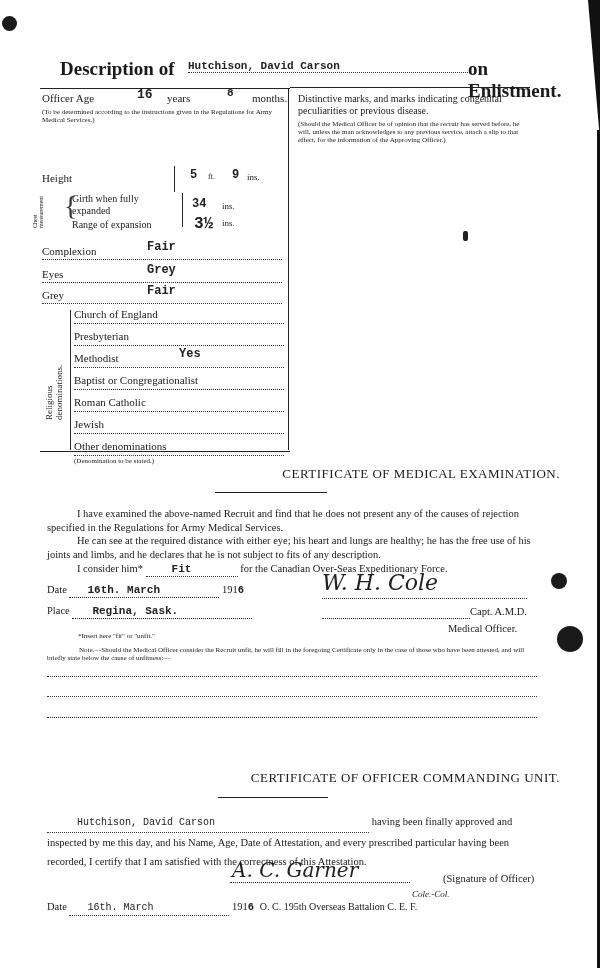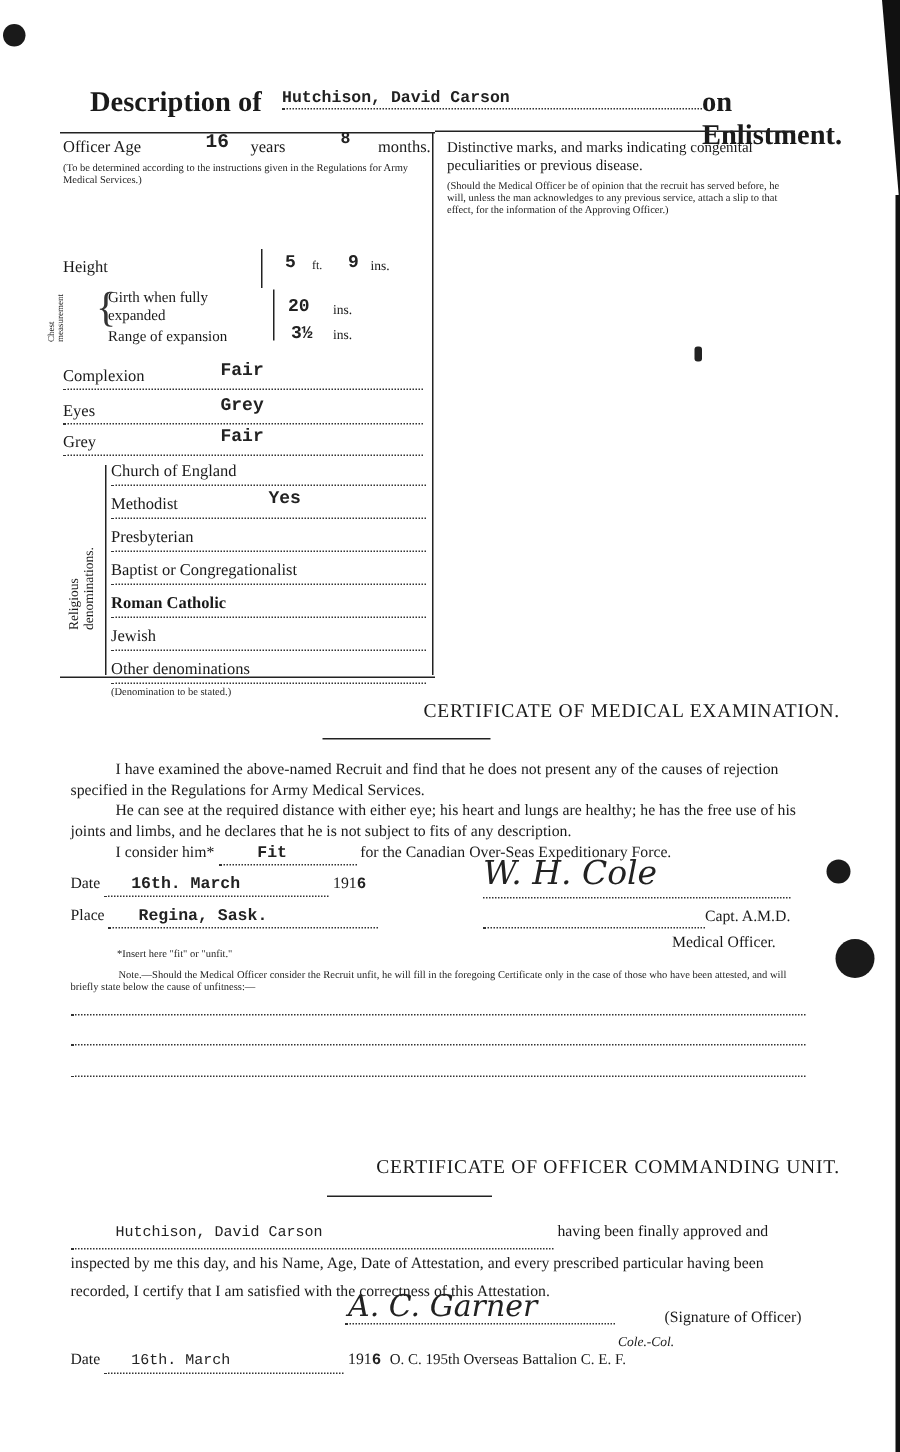--- a/index.html
+++ b/index.html
@@ -59,50 +59,50 @@
   <span style="position:absolute;left:166px;top:0;font-size:8px;">ft.</span>
   <span class="typed" style="position:absolute;left:190px;top:-4px;font-size:12px;">9</span>
   <span style="position:absolute;left:205px;top:0;font-size:9px;">ins.</span>
 </div>
 
 <div class="abs" style="left:32px;top:228px;font-size:6px;transform:rotate(-90deg);transform-origin:left top;width:40px;">Chest measurement</div>
 <div class="abs" style="left:64px;top:192px;font-size:28px;line-height:28px;color:#333;">{</div>
 <div class="abs lbl" style="left:72px;top:193px;width:212px;">
   <span style="display:inline-block;width:100px;font-size:10px;line-height:12px;">Girth when fully expanded</span>
   <span class="vline" style="left:110px;top:0;height:34px;"></span>
-  <span class="typed" style="position:absolute;left:120px;top:4px;font-size:12px;">20</span>
+  <span class="typed" style="position:absolute;left:120px;top:4px;font-size:12px;">34</span>
   <span style="position:absolute;left:150px;top:8px;font-size:9px;">ins.</span>
 </div>
 <div class="abs lbl" style="left:72px;top:218px;width:212px;">
   <span style="font-size:10px;">Range of expansion</span>
-  <span class="typed" style="position:absolute;left:122px;top:-3px;font-size:12px;">3½</span>
+  <span class="typed" style="position:absolute;left:122px;top:-3px;font-size:16px;">3½</span>
   <span style="position:absolute;left:150px;top:0;font-size:9px;">ins.</span>
 </div>
 
 <div class="abs lbl dots" style="left:42px;top:245px;width:240px;height:14px;">
   <span>Complexion</span>
   <span class="typed" style="position:absolute;left:105px;top:-5px;font-size:12px;">Fair</span>
 </div>
 <div class="abs lbl dots" style="left:42px;top:268px;width:240px;height:14px;">
   <span>Eyes</span>
   <span class="typed" style="position:absolute;left:105px;top:-5px;font-size:12px;">Grey</span>
 </div>
 <div class="abs lbl dots" style="left:42px;top:289px;width:240px;height:14px;">
   <span>Grey</span>
   <span class="typed" style="position:absolute;left:105px;top:-5px;font-size:12px;">Fair</span>
 </div>
 
 <div class="abs" style="left:44px;top:420px;font-size:9px;width:80px;line-height:10px;transform:rotate(-90deg);transform-origin:left top;">Religious denominations.</div>
 <div class="vline" style="left:70px;top:310px;height:140px;"></div>
 <div class="abs" style="left:74px;top:308px;width:210px;">
   <div class="lbl dots" style="position:relative;height:15px;margin-bottom:6px;"><span>Church of England</span><span class="typed" style="position:absolute;left:100px;top:-3px;"></span></div>
+  <div class="lbl dots" style="position:relative;height:15px;margin-bottom:6px;"><span>Presbyterian</span><span class="typed" style="position:absolute;left:100px;top:-3px;"></span></div>
   <div class="lbl dots" style="position:relative;height:15px;margin-bottom:6px;"><span>Methodist</span><span class="typed" style="position:absolute;left:105px;top:-5px;font-size:12px;">Yes</span></div>
-  <div class="lbl dots" style="position:relative;height:15px;margin-bottom:6px;"><span>Presbyterian</span><span class="typed" style="position:absolute;left:100px;top:-3px;"></span></div>
   <div class="lbl dots" style="position:relative;height:15px;margin-bottom:6px;"><span>Baptist or Congregationalist</span><span class="typed" style="position:absolute;left:100px;top:-3px;"></span></div>
-  <div class="lbl dots" style="position:relative;height:15px;margin-bottom:6px;font-weight:bold;"><span>Roman Catholic</span><span class="typed" style="position:absolute;left:100px;top:-3px;"></span></div>
+  <div class="lbl dots" style="position:relative;height:15px;margin-bottom:6px;"><span>Roman Catholic</span><span class="typed" style="position:absolute;left:100px;top:-3px;"></span></div>
   <div class="lbl dots" style="position:relative;height:15px;margin-bottom:6px;"><span>Jewish</span><span class="typed" style="position:absolute;left:100px;top:-3px;"></span></div>
   <div class="lbl dots" style="position:relative;height:15px;"><span>Other denominations</span><span class="typed" style="position:absolute;left:100px;top:-3px;"></span></div>
   <div class="tiny" style="margin-top:1px;">(Denomination to be stated.)</div>
 </div>
 
 <div class="abs lbl" style="left:298px;top:93px;width:232px;font-size:10px;line-height:12px;">Distinctive marks, and marks indicating congenital peculiarities or previous disease.</div>
 <div class="abs tiny" style="left:298px;top:120px;width:232px;">(Should the Medical Officer be of opinion that the recruit has served before, he will, unless the man acknowledges to any previous service, attach a slip to that effect, for the information of the Approving Officer.)</div>
 <div class="abs" style="left:463px;top:231px;width:5px;height:10px;background:#222;border-radius:2px;"></div>
 
 <div class="abs heading center" style="left:40px;top:466px;width:520px;">CERTIFICATE OF MEDICAL EXAMINATION.</div>

